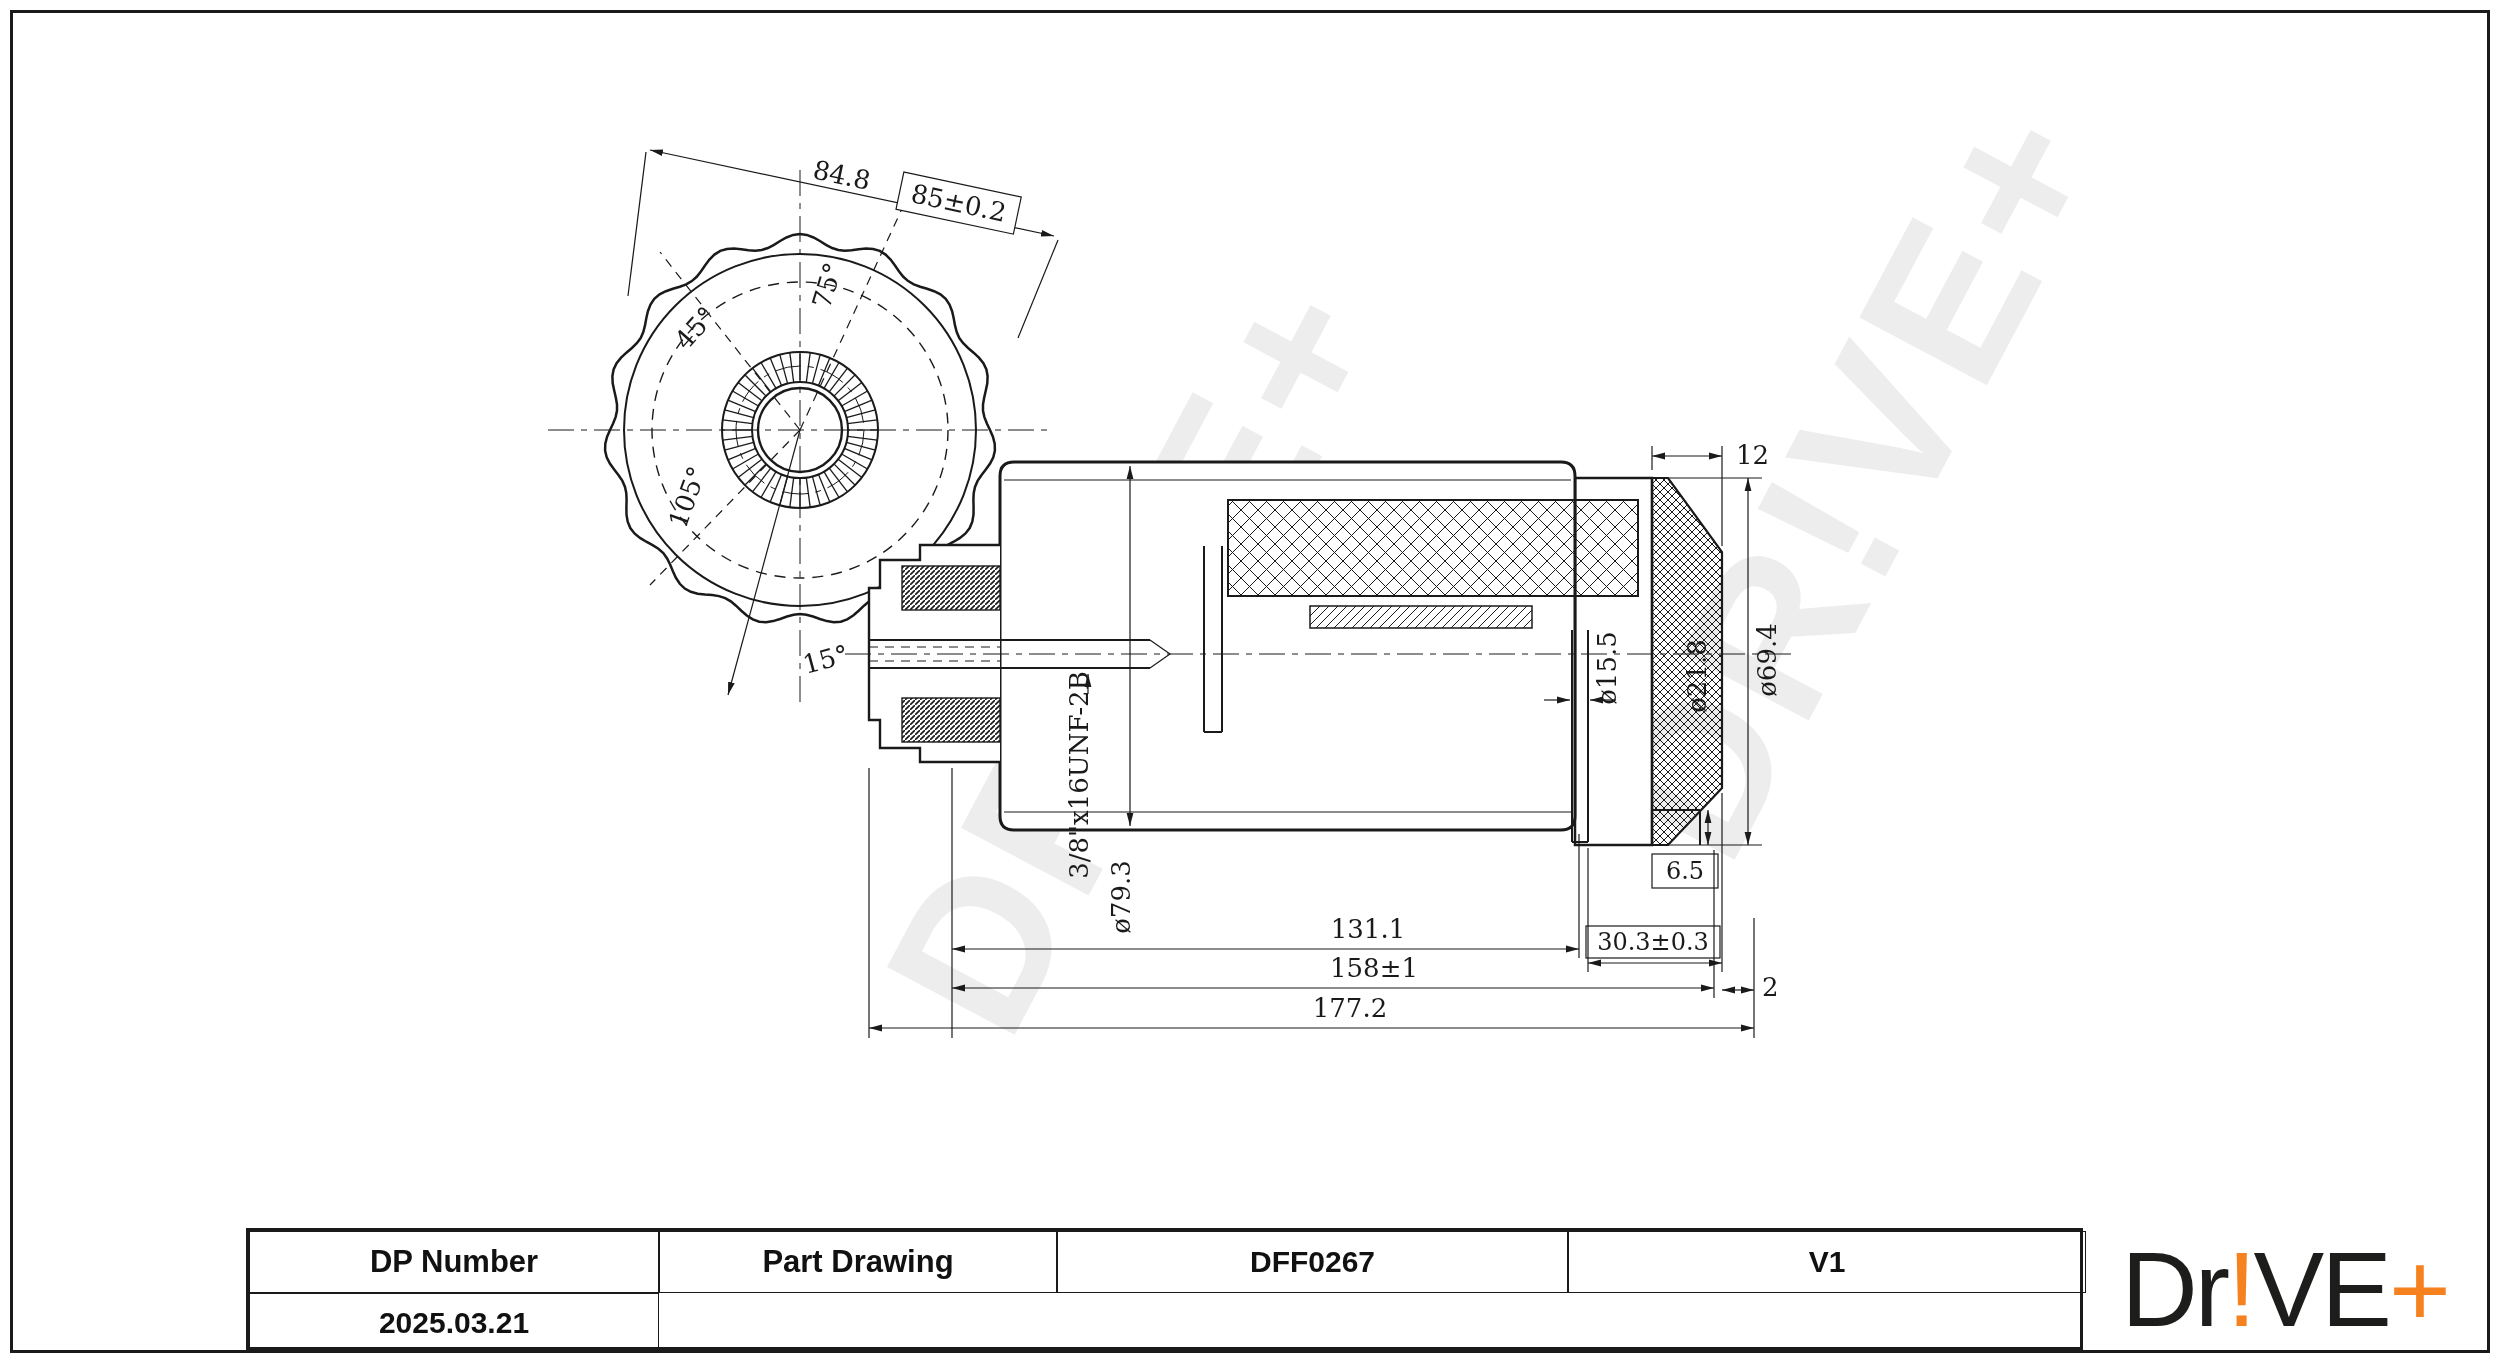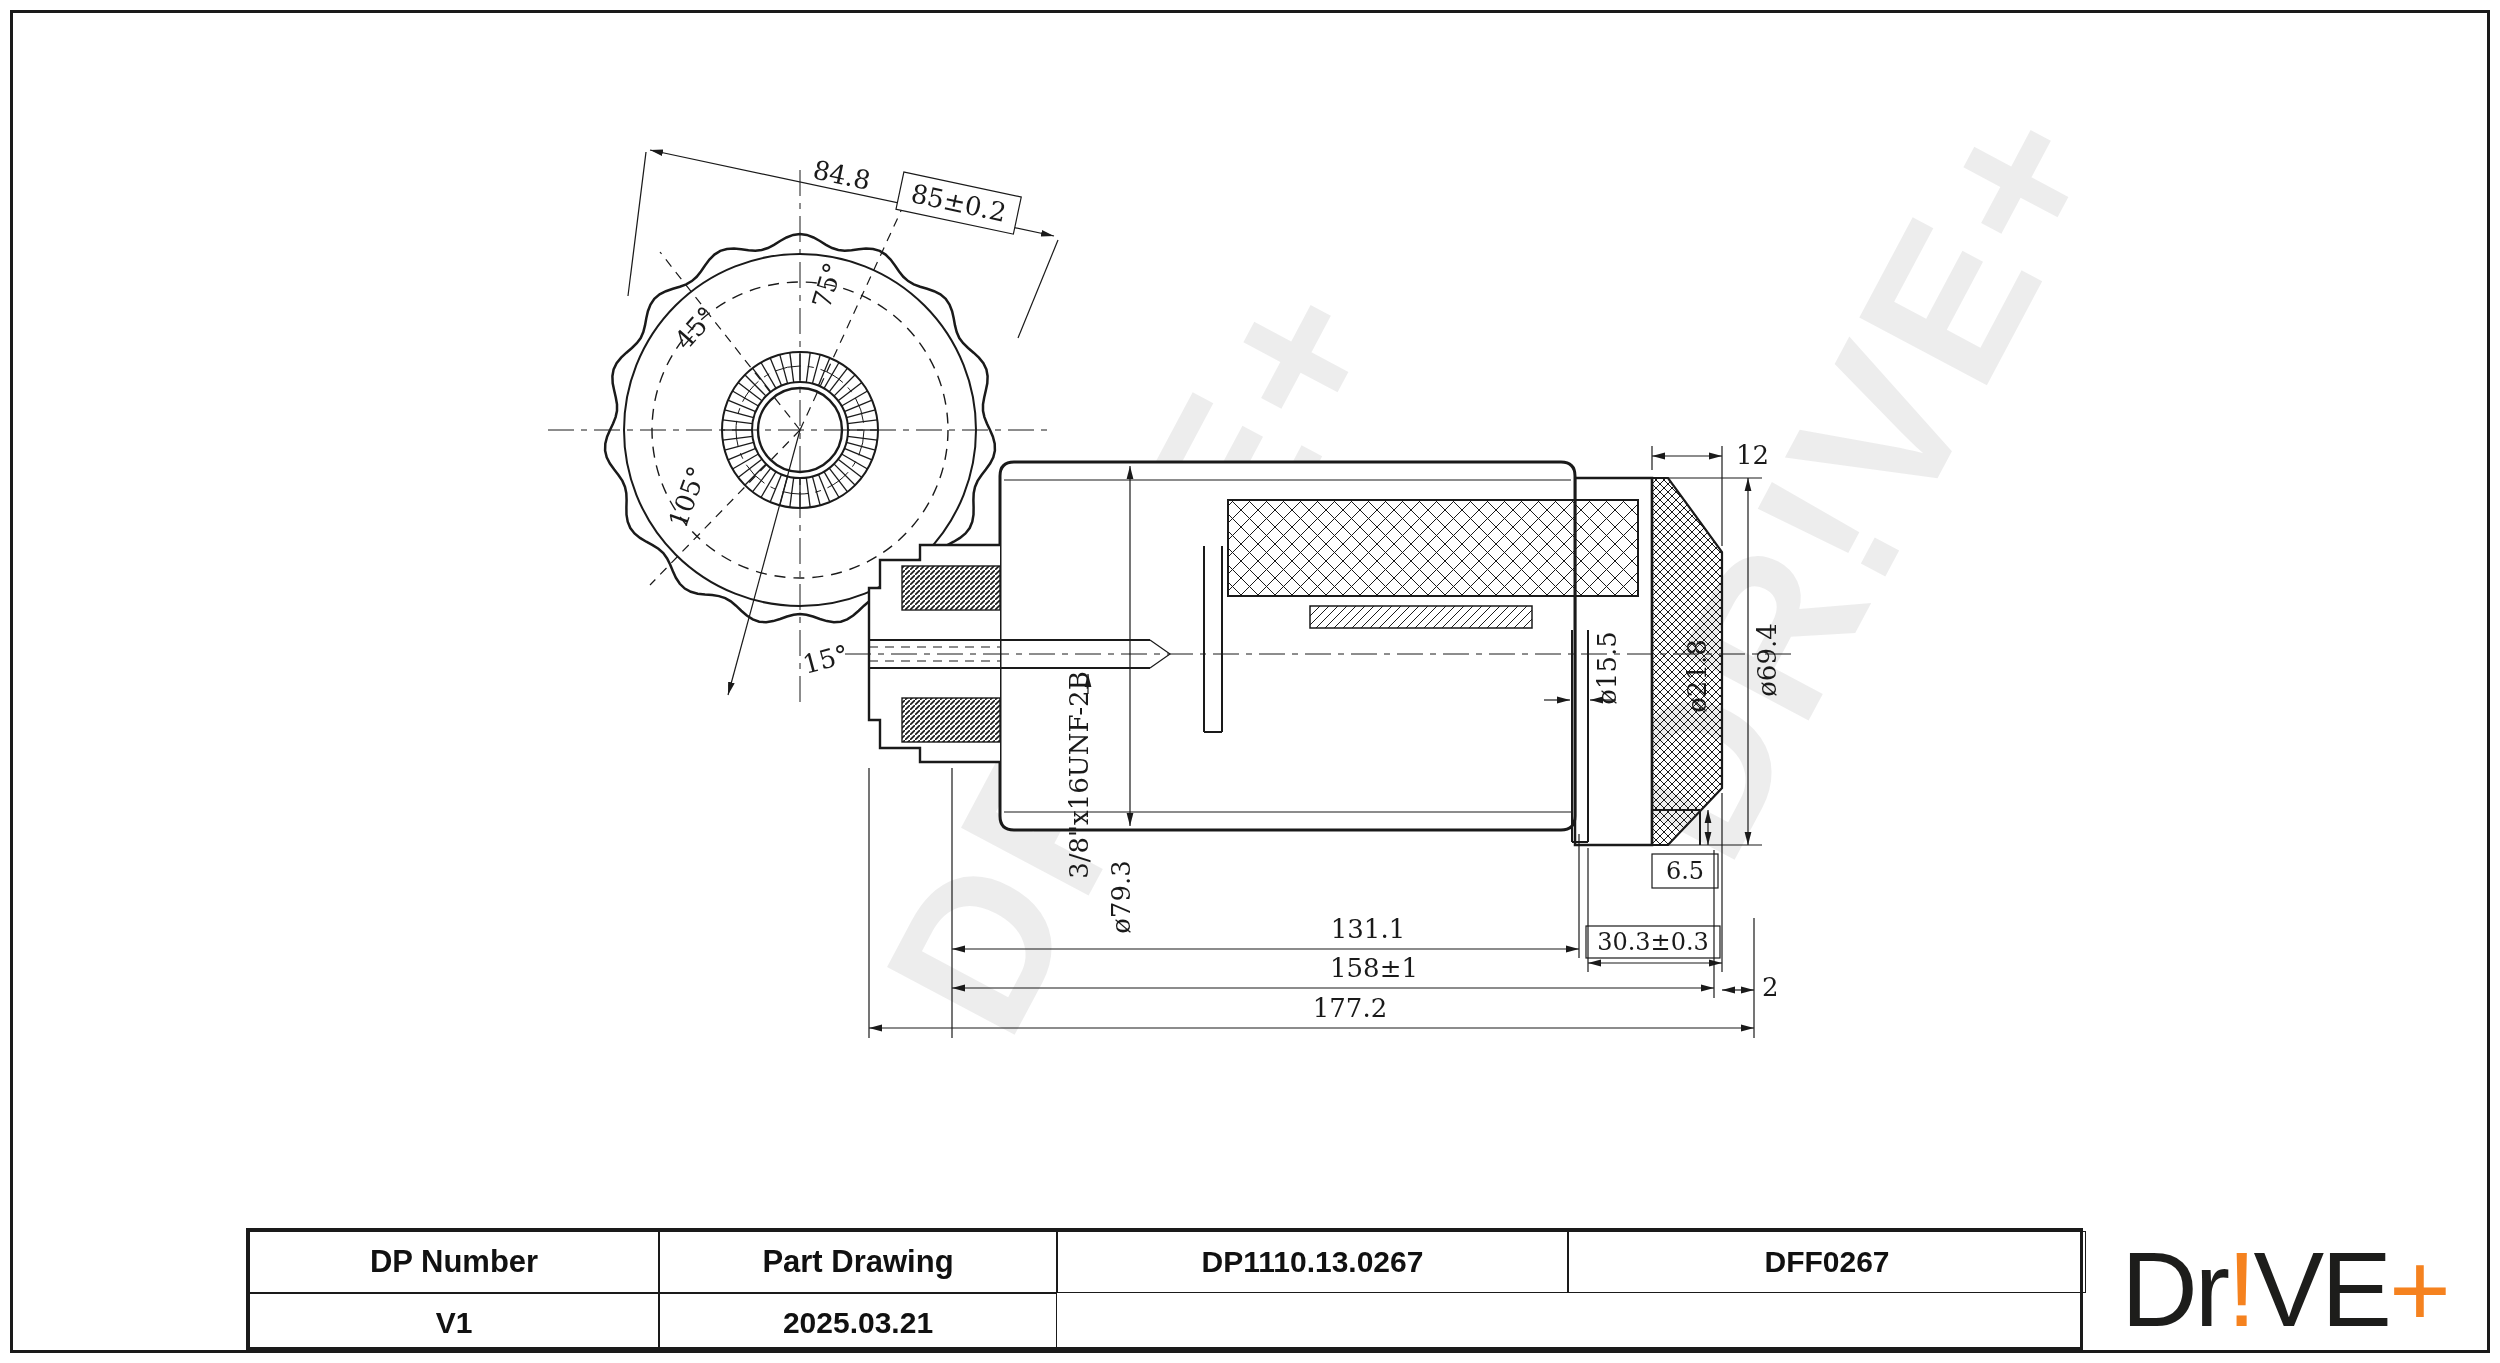--- a/index.html
+++ b/index.html
@@ -230,21 +230,20 @@
       <line x1="1088" y1="694" x2="1088" y2="674" marker-end="url(#mE)"></line>
       <text x="1088" y="775" transform="rotate(-90 1088 775)">3/8"x16UNF-2B</text>
     </g>
   </svg>
 
   <div class="frame"></div>
 
   <div class="info-table">
     <div class="cell h">DP Number</div>
     <div class="cell h">Part Drawing</div>
-    <div class="cell v">DP1110.13.0267</div>
     <div class="cell v">DFF0267</div>
     <div class="cell v">V1</div>
     <div class="cell v">2025.03.21</div>
   </div>
 
   <div class="logo">
     <span>Dr</span>
       <span class="accent">!</span>
       <span>VE</span>
       <span class="accent">+</span>

